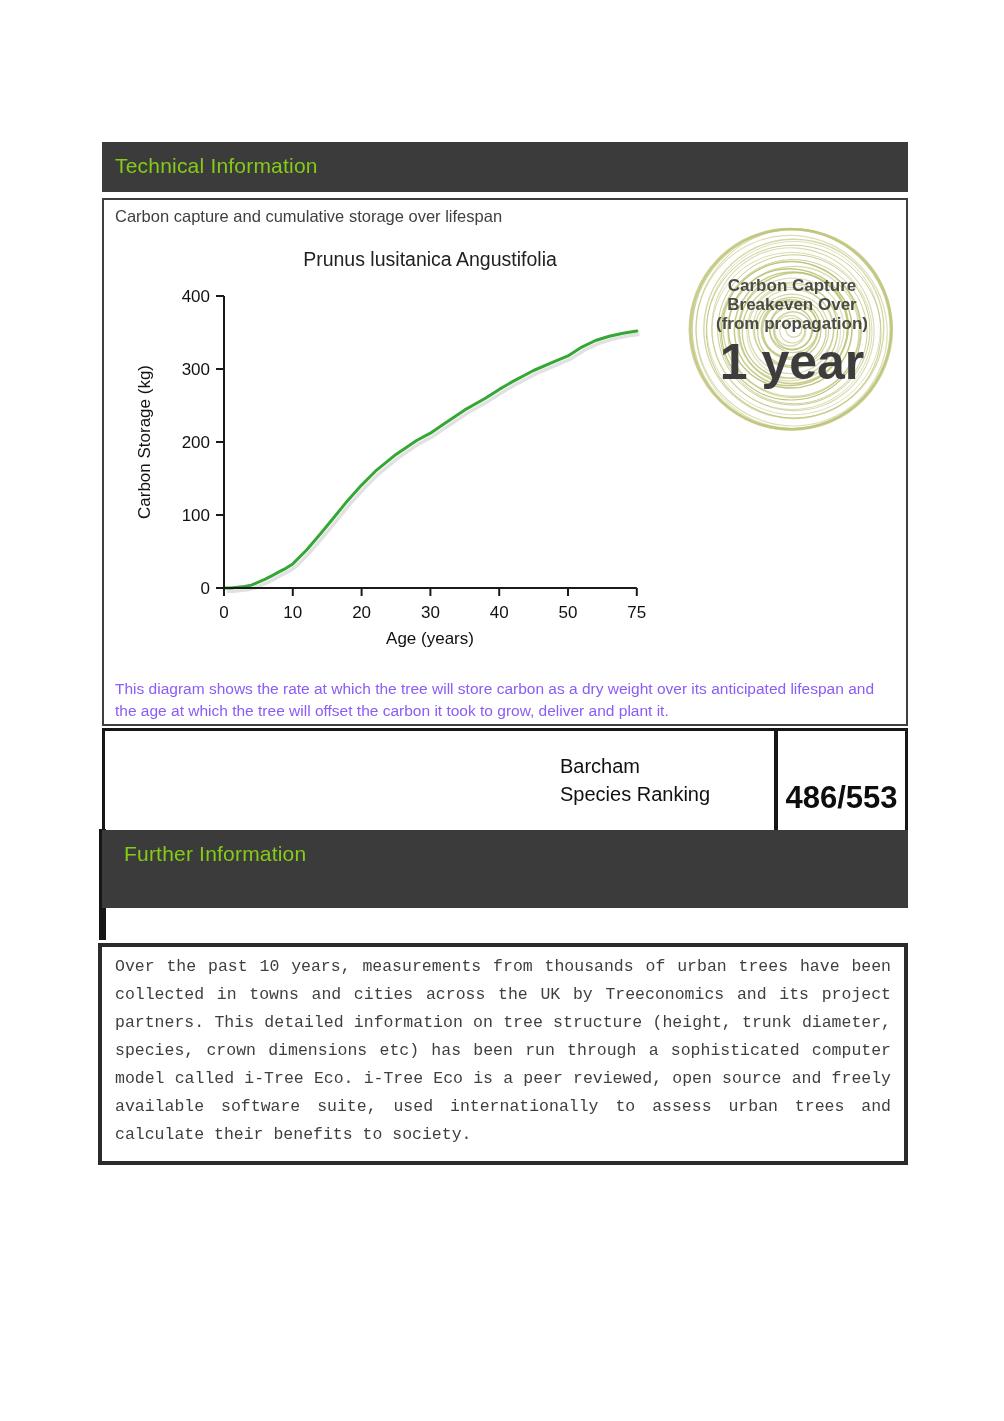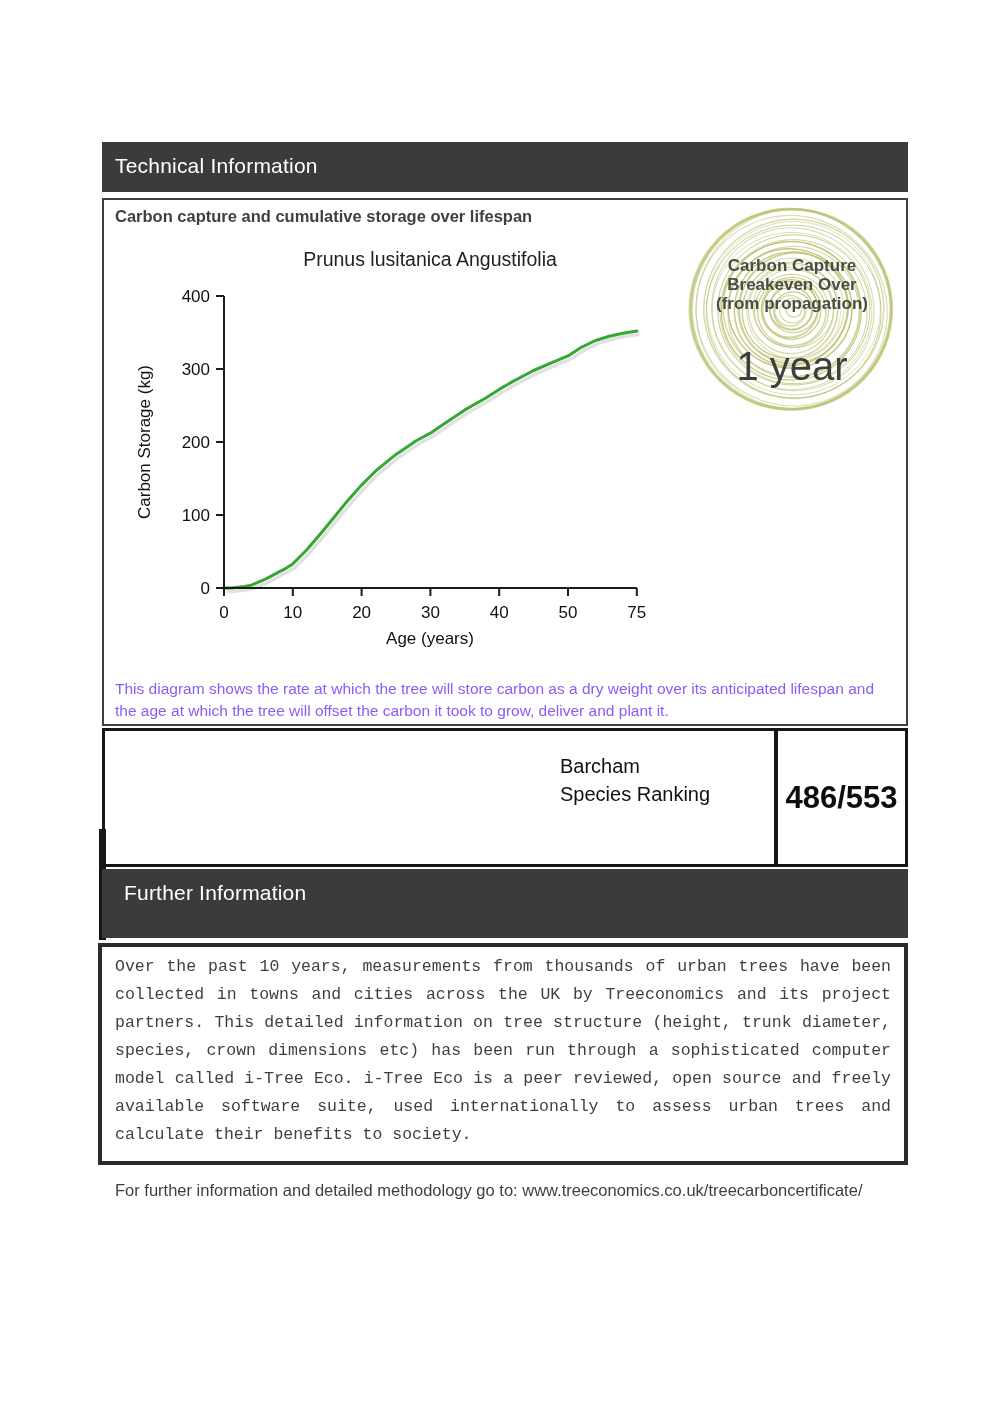--- a/index.html
+++ b/index.html
@@ -1,35 +1,35 @@
 <!DOCTYPE html>
 <html><head>
 <meta charset="utf-8">
 <style>
   html,body{margin:0;padding:0;background:#ffffff;}
   body{width:1004px;height:1421px;position:relative;font-family:"Liberation Sans",sans-serif;-webkit-font-smoothing:antialiased;}
   .page{position:absolute;inset:0;background:#fff;}
 
-  .bar{position:absolute;left:102px;width:806px;background:#3b3b3c;color:#ffffff;
+  .bar{position:absolute;left:102px;width:806px;background:#3b3b3c;color:#84cc16;
        font-size:21px;letter-spacing:.2px;box-sizing:border-box;padding:12px 0 0 13px;}
   .tech-bar{top:142px;height:50px;}
-  .further-bar{top:869px;height:69px;padding-left:22px;}
+  .further-bar{top:830px;height:78px;padding-left:22px;}
 
   .chart-box{position:absolute;left:102px;top:198px;width:806px;height:528px;
              background:#fff;border:2px solid #3f3f3f;box-sizing:border-box;}
-  .chart-heading{position:absolute;left:11px;top:7px;font-weight:bold;font-size:16.5px;color:#3f3f3f;}
+  .chart-heading{position:absolute;left:11px;top:7px;font-weight:normal;font-size:16.5px;color:#3f3f3f;}
   #chart-svg{position:absolute;left:0;top:0;}
   #chart-svg text{font-family:"Liberation Sans",sans-serif;}
   .chart-desc{position:absolute;left:11px;top:478px;width:782px;font-size:15.5px;line-height:22px;color:#8b5cf6;}
 
-  .badge{position:absolute;left:578px;top:0;width:220px;height:220px;}
+  .badge{position:absolute;left:578px;top:20px;width:220px;height:220px;}
   #rings-svg{position:absolute;inset:0;}
   .badge-text{position:absolute;inset:0;text-align:center;padding-top:56px;box-sizing:border-box;}
   .badge-line{font-weight:bold;font-size:17px;line-height:19px;color:#4b4b45;}
-  .badge-value{font-size:40px;color:#3d3d3d;margin-top:32px;line-height:42px;}
+  .badge-value{font-size:50px;color:#3d3d3d;margin-top:8px;line-height:42px;font-weight:bold;}
 
   .ranking-box{position:absolute;left:102px;top:728px;width:806px;height:139px;background:#fff;
                border:3px solid #161616;box-sizing:border-box;}
   .ranking-label{position:absolute;left:455px;top:21px;font-size:20px;line-height:28px;color:#111;}
   .ranking-divider{position:absolute;left:669px;top:0;width:4px;height:100%;background:#161616;}
   .ranking-value{position:absolute;left:673px;right:0;top:0;bottom:0;display:flex;
                  align-items:center;justify-content:center;font-size:31px;color:#0d0d0d;font-weight:bold;}
 
   .left-strip{position:absolute;left:99px;top:829px;width:7px;height:111px;background:#161616;}
 
@@ -139,16 +139,15 @@
   </div>
 
   <div class="left-strip"></div>
 
   <div class="bar further-bar">
     <span>Further Information</span>
   </div>
 
   <div class="further-box">
     <p class="further-par">Over the past 10 years, measurements from thousands of urban trees have been collected in towns and cities across the UK by Treeconomics and its project partners. This detailed information on tree structure (height, trunk diameter, species, crown dimensions etc) has been run through a sophisticated computer model called i-Tree Eco. i-Tree Eco is a peer reviewed, open source and freely available software suite, used internationally to assess urban trees and calculate their benefits to society.</p>
-    <p class="further-link">For further information and detailed methodology go to: www.treeconomics.co.uk/treecarboncertificate/</p>
   </div>
 
 </div>
 
 </body></html>

